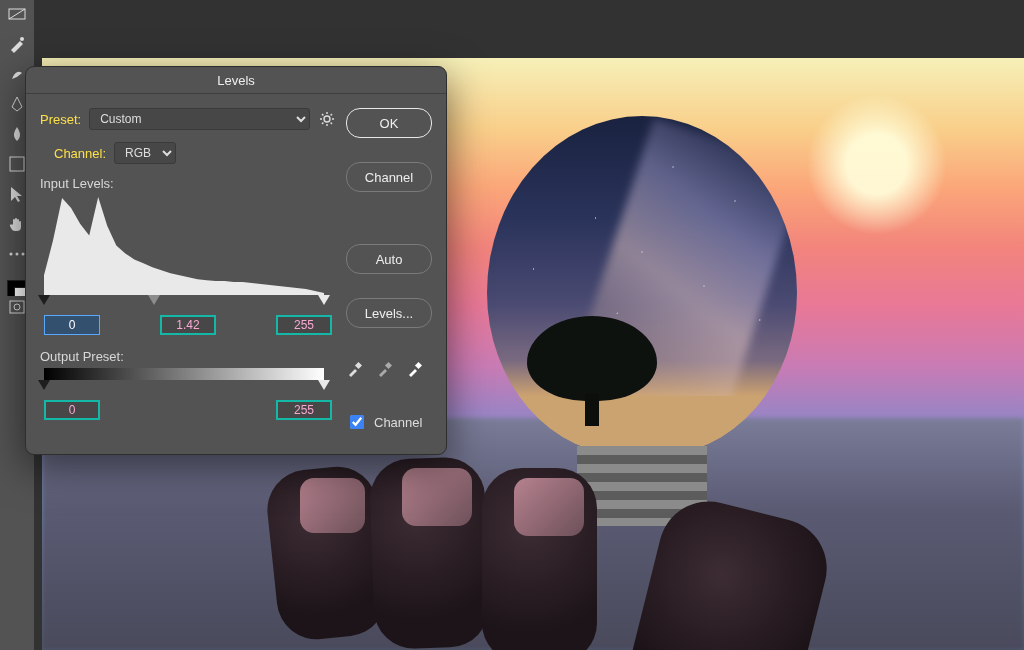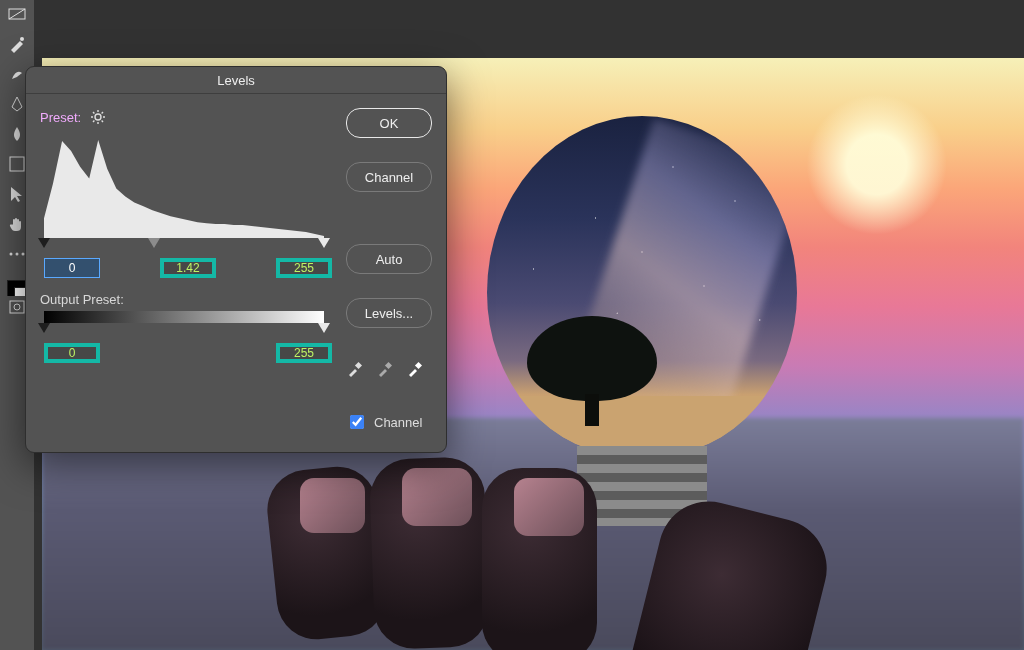--- a/index.html
+++ b/index.html
@@ -46,35 +46,35 @@
   .tree .trunk{position:absolute;left:58px;top:78px;width:14px;height:32px;background:#0c0e0b}
   .ground{position:absolute;left:0;right:0;bottom:0;height:60px;background:#caa370}
   .bulb-base{position:absolute;left:90px;top:330px;width:130px;height:80px;background:repeating-linear-gradient(180deg,#8b8b8b 0 9px,#5c5c5c 9px 18px);border-radius:0 0 18px 18px}
   
   .dialog{position:absolute;left:25px;top:66px;width:420px;background:#535353;border:1px solid #2e2e2e;border-radius:9px;box-shadow:0 12px 40px rgba(0,0,0,0.55);color:#ddd}
   .titlebar{height:26px;border-bottom:1px solid #3e3e3e;display:flex;align-items:center;justify-content:center;font-size:13px;color:#eee}
   .dbody{display:flex;padding:14px 14px 20px 14px;gap:10px}
   .leftcol{flex:1}
   .rightcol{width:92px;display:flex;flex-direction:column;gap:24px;align-items:stretch}
   .row{display:flex;align-items:center;gap:8px;margin-bottom:12px}
-  .lbl{color:#f0abfc}
+  .lbl{color:#fde047}
   select,.select{background:#474747;border:1px solid #3a3a3a;color:#ddd;height:22px;border-radius:3px;font-size:12px;box-sizing:border-box;padding:0 6px}
   .preset-select{flex:1}
   .gearbtn{width:18px;height:18px;display:flex;align-items:center;justify-content:center;color:#ddd}
   .channelrow{margin-left:14px}
   .section-label{color:#d8d8d8;margin:6px 0 4px 0}
   .histwrap{background:#535353;border:none;padding:0}
   .hist{width:280px;height:100px;display:block;margin-left:4px}
   .slider-track{position:relative;height:14px;margin:0 4px 6px 4px;width:280px}
   .tri{position:absolute;top:0;width:0;height:0;border-left:6px solid transparent;border-right:6px solid transparent}
   .tri.black{border-top:10px solid #1e1e1e;left:-6px}
   .tri.gray{border-top:10px solid #8c8c8c;left:104px}
   .tri.white{border-top:10px solid #e9e9e9;right:-6px}
   .numrow{display:flex;gap:0;margin:4px 0 14px 0;width:288px;justify-content:space-between;padding:0 4px}
-  .numbox{width:56px;height:20px;background:#474747;border:4px solid #14b8a6;color:#bef264;text-align:center;font-size:12px;box-sizing:border-box}
+  .numbox{width:56px;height:20px;background:#474747;border:2px solid #14b8a6;color:#f9a8d4;text-align:center;font-size:12px;box-sizing:border-box}
   .numbox.selected{border:1px solid #5aa9ff;background:#33506e;color:#fff}
   .gradient{width:280px;height:12px;margin:4px 4px 0 4px;background:linear-gradient(90deg,#000,#fff)}
   .btn{height:28px;border:1px solid #7a7a7a;border-radius:14px;background:#535353;color:#eee;font-size:13px;display:flex;align-items:center;justify-content:center;cursor:pointer}
   .btn.primary{border:1.5px solid #e8e8e8}
   .eyedrops{display:flex;gap:12px;justify-content:flex-start;margin:8px 0 10px 0}
   .eyedrop{width:18px;height:18px;color:#ddd}
   .check{display:flex;align-items:center;gap:7px;font-size:13px}
   .check input{accent-color:#3b82f6;width:14px;height:14px}
 </style>
 </head>
@@ -166,38 +166,48 @@
       <div class="thumb"></div>
     </div>
   </div>
 
   <div class="dialog">
     <div class="titlebar">Levels</div>
     <div class="dbody">
       <div class="leftcol">
         <div class="row">
           <span class="lbl">Preset:</span>
+          <select class="select preset-select">
+            <option>Custom</option>
+          </select>
           <span class="gearbtn">
             <svg width="14" height="14" viewBox="0 0 14 14">
                 <circle cx="7" cy="7" r="3" fill="none" stroke="#ddd" stroke-width="1.4"></circle>
                 <g stroke="#ddd" stroke-width="1.4">
                   <line x1="7" y1="0" x2="7" y2="2"></line>
                   <line x1="7" y1="12" x2="7" y2="14"></line>
                   <line x1="0" y1="7" x2="2" y2="7"></line>
                   <line x1="12" y1="7" x2="14" y2="7"></line>
                   <line x1="2" y1="2" x2="3.4" y2="3.4"></line>
                   <line x1="10.6" y1="10.6" x2="12" y2="12"></line>
                   <line x1="2" y1="12" x2="3.4" y2="10.6"></line>
                   <line x1="10.6" y1="3.4" x2="12" y2="2"></line>
                 </g>
               </svg>
           </span>
         </div>
 
-
+        <div class="row channelrow">
+          <span class="lbl">Channel:</span>
+          <select class="select" style="width:62px">
+            <option>RGB</option>
+          </select>
+        </div>
+
+        <div class="section-label">Input Levels:</div>
 
         <div class="histwrap">
           <svg class="hist" id="hist-svg" viewBox="0 0 280 100" preserveAspectRatio="none">
               <path d="M0 100 L0.0 80.2 L9.0 45.6 L18.1 3.0 L27.1 12.9 L36.1 28.7 L45.2 40.6 L54.2 2.0 L63.2 30.7 L72.3 50.5 L81.3 58.4 L90.3 64.4 L99.4 68.3 L108.4 72.3 L117.4 75.3 L126.5 78.2 L135.5 80.2 L144.5 82.2 L153.5 84.2 L162.6 85.2 L171.6 86.1 L180.6 86.1 L189.7 87.1 L198.7 87.1 L207.7 88.1 L216.8 89.1 L225.8 90.1 L234.8 91.1 L243.9 92.1 L252.9 93.1 L261.9 94.1 L271.0 96.0 L280.0 98.0 L280 100 Z" fill="#e9e9e9"></path>
             </svg>
         </div>
         <div class="slider-track">
           <div class="tri black"></div>
           <div class="tri gray"></div>
           <div class="tri white"></div>

